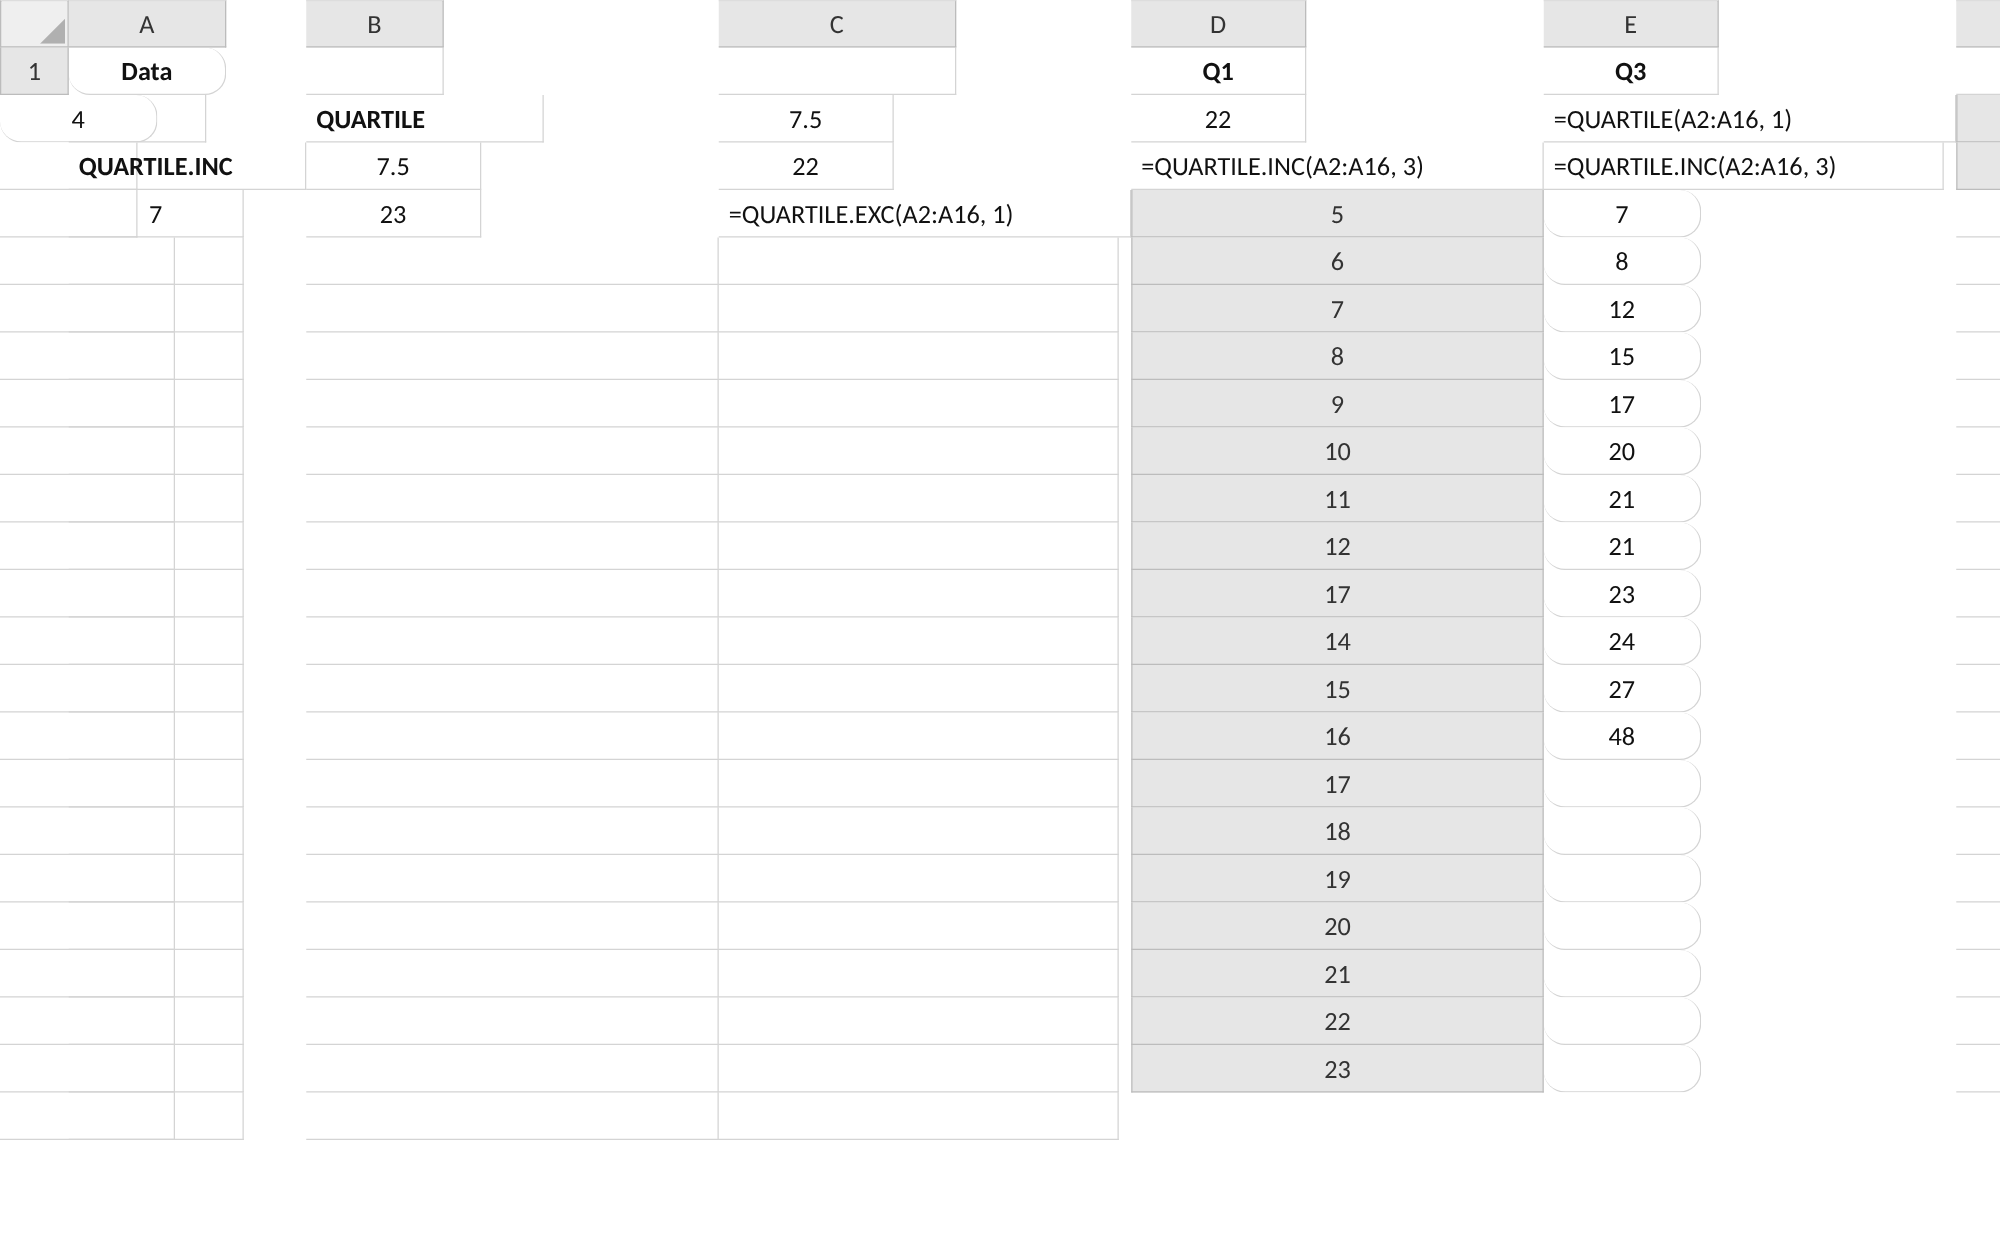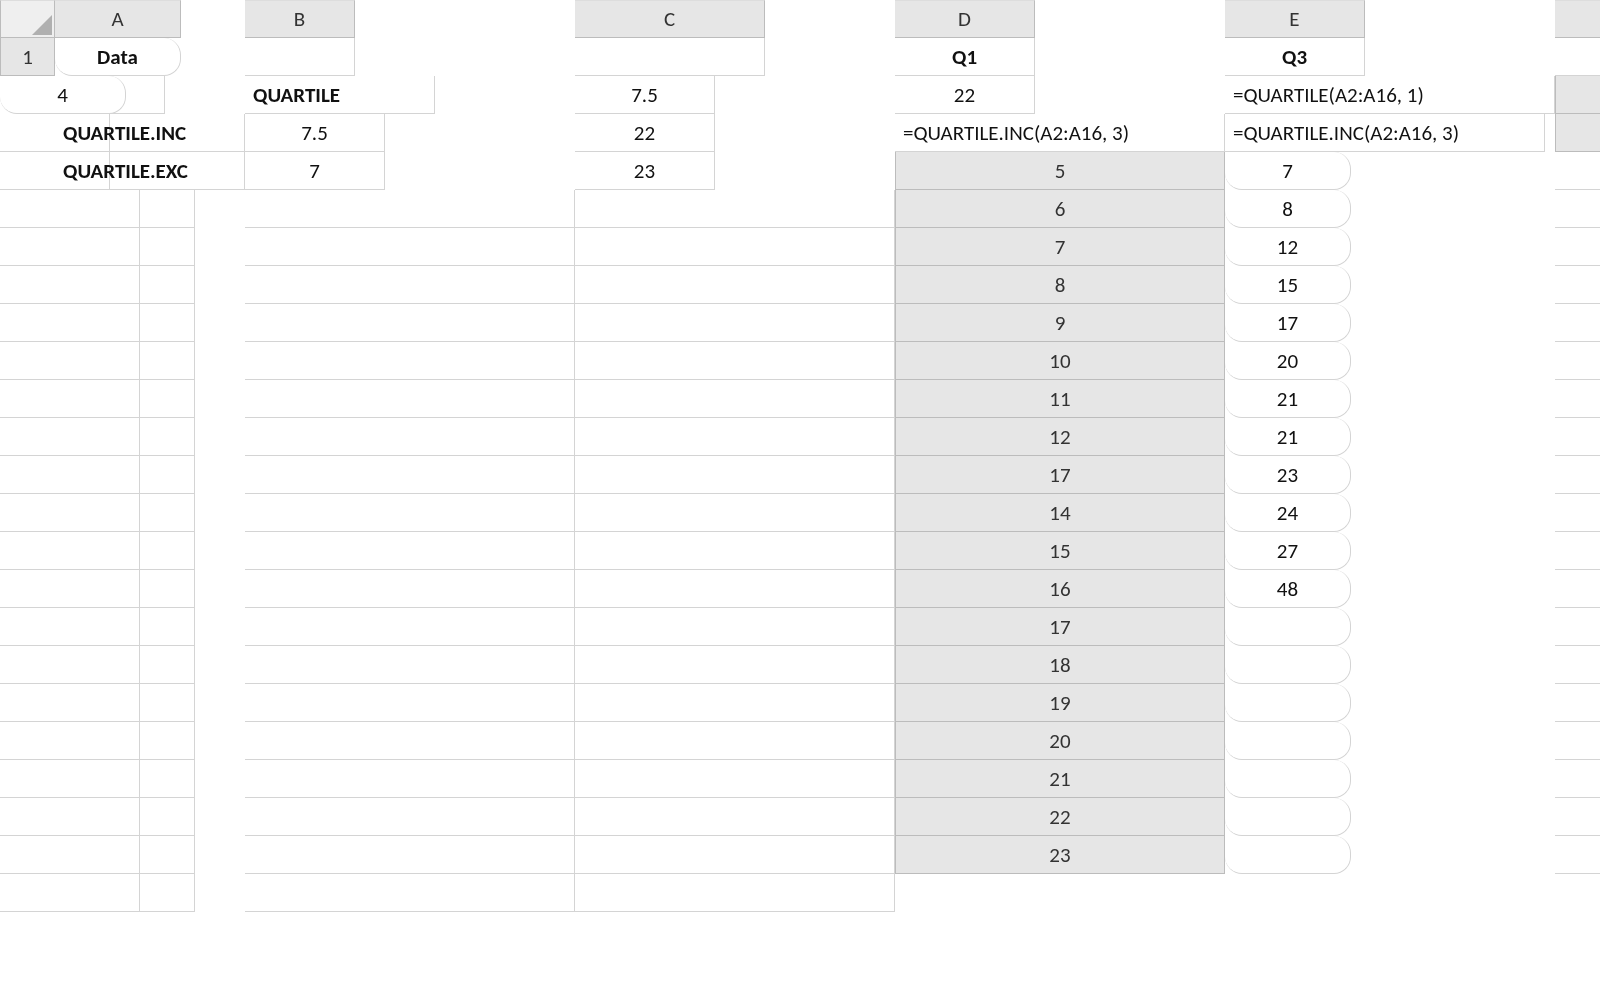--- a/index.html
+++ b/index.html
@@ -90,23 +90,23 @@
     <div class="cell colA center">6</div>
     <div class="cell colB center"></div>
     <div class="cell colC bold left">QUARTILE.INC</div>
     <div class="cell colD center">7.5</div>
     <div class="cell colE center">22</div>
     <div class="cell colF left">=QUARTILE.INC(A2:A16, 3)</div>
     <div class="cell colG left">=QUARTILE.INC(A2:A16, 3)</div>
     <div class="rowhdr">4</div>
     <div class="cell colA center">6</div>
     <div class="cell colB center"></div>
-    <div class="cell colC bold left">QUARTILE.EXC</div>
     <div class="cell colD center">7</div>
     <div class="cell colE center">23</div>
+    <div class="cell colF left">=QUARTILE.EXC(A2:A16, 1)</div>
     <div class="rowhdr">5</div>
     <div class="cell colA center">7</div>
     <div class="cell colB center"></div>
     <div class="cell colC center"></div>
     <div class="cell colD center"></div>
     <div class="cell colE center"></div>
     <div class="cell colF center"></div>
     <div class="cell colG center"></div>
     <div class="rowhdr">6</div>
     <div class="cell colA center">8</div>

